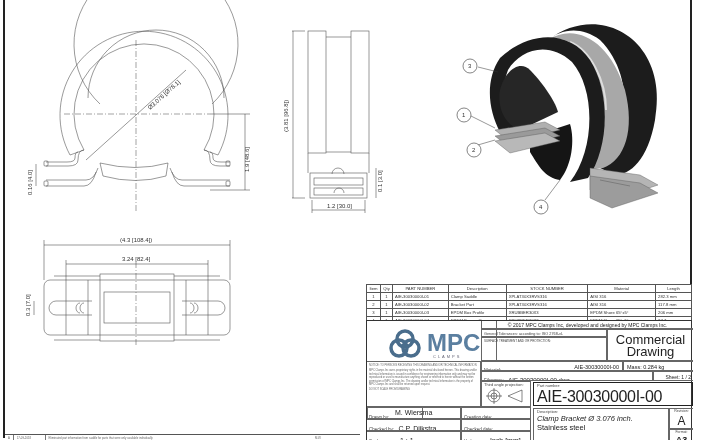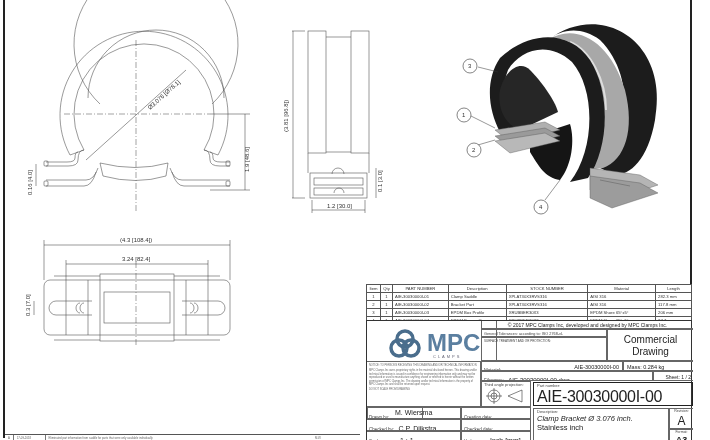--- a/index.html
+++ b/index.html
@@ -247,21 +247,21 @@
       </g>
       <text x="44" y="30" font-size="24" font-weight="bold" fill="#5b7fa0" font-family="Liberation Sans, sans-serif">MPC</text>
       <text x="50" y="37" font-size="4" letter-spacing="2" fill="#667" font-family="Liberation Sans, sans-serif">CLAMPS</text>
     </svg>
   </div>
 
   <div class="cell" style="left:114px;top:0;width:212px;height:8px;border-top:none;border-right:none;text-align:center;font-size:5px;line-height:8px;">© 2017 MPC Clamps Inc, developed and designed by MPC Clamps Inc.</div>
 
   <div class="cell lbl" style="left:114px;top:8px;width:126px;height:8px;padding-left:2px;line-height:8px;font-size:3.8px;">General Tolerances: according to: ISO 2768-vL</div>
   <div class="cell lbl" style="left:114px;top:16px;width:126px;height:24px;padding-left:2px;font-size:3px;line-height:6px;">SURFACE TREATMENT AND OR PROTECTION:</div>
-  <div class="cell" style="left:240px;top:8px;width:86px;height:32px;border-right:none;text-align:center;font-size:10px;line-height:12px;padding-top:4px;">Commercial Drawing</div>
+  <div class="cell" style="left:240px;top:8px;width:86px;height:32px;border-right:none;text-align:center;font-size:13px;line-height:12px;padding-top:4px;">Commercial Drawing</div>
 
   <div class="cell" style="left:0;top:40px;width:114px;height:46px;padding:2px;border-left:none;">
     <div class="small">NOTICE: TO PERSONS RECEIVING THIS DRAWING AND/OR TECHNICAL INFORMATION</div>
     <div class="small" style="margin-top:2px;">MPC Clamps Inc owns proprietary rights in the material disclosed hereon. This drawing and/or technical information is issued in confidence for engineering information only and may not be reproduced or used to manufacture anything shown or referred to herein without the written permission of MPC Clamps Inc. The drawing and/or technical information is the property of MPC Clamps Inc and shall be returned upon request.</div>
     <div class="small" style="margin-top:2px;">DO NOT SCALE FROM DRAWING</div>
   </div>
 
   <div class="cell" style="left:114px;top:40px;width:142px;height:10px;padding-left:2px;line-height:10px;">
     <span class="lbl">Material:</span>
     <span class="lbl">-</span>
@@ -317,21 +317,21 @@
     
   </div>
   <div class="cell" style="left:94px;top:110px;width:70px;height:12px;padding-left:2px;line-height:12px;border-bottom:none;">
     <span class="lbl">Units:</span>
     <span class="val" style="margin-left:10px;">Inch [mm]</span>
   </div>
 
   <div class="cell" style="left:166px;top:87px;width:136px;height:35px;padding-left:3px;border-bottom:none;">
     <div class="lbl" style="font-size:4px;line-height:5px;">Description:</div>
     <div style="font-size:7.5px;line-height:9px;font-style:italic;">Clamp Bracket Ø 3.076 inch.</div>
-    <div style="font-size:7.5px;line-height:9px;">Stainless inch</div>
+    <div style="font-size:7.5px;line-height:9px;">Stainless steel</div>
   </div>
 
   <div class="cell" style="left:302px;top:87px;width:24px;height:21px;text-align:center;border-right:none;">
     <div class="lbl" style="font-size:3.5px;line-height:5px;">Revision:</div>
     <div style="font-size:12px;line-height:14px;">A</div>
   </div>
   <div class="cell" style="left:302px;top:108px;width:24px;height:14px;text-align:center;border-right:none;border-bottom:none;">
     <div class="lbl" style="font-size:3.5px;line-height:5px;">Format:</div>
     <div style="font-size:9px;line-height:10px;font-weight:bold;">A3</div>
   </div>

